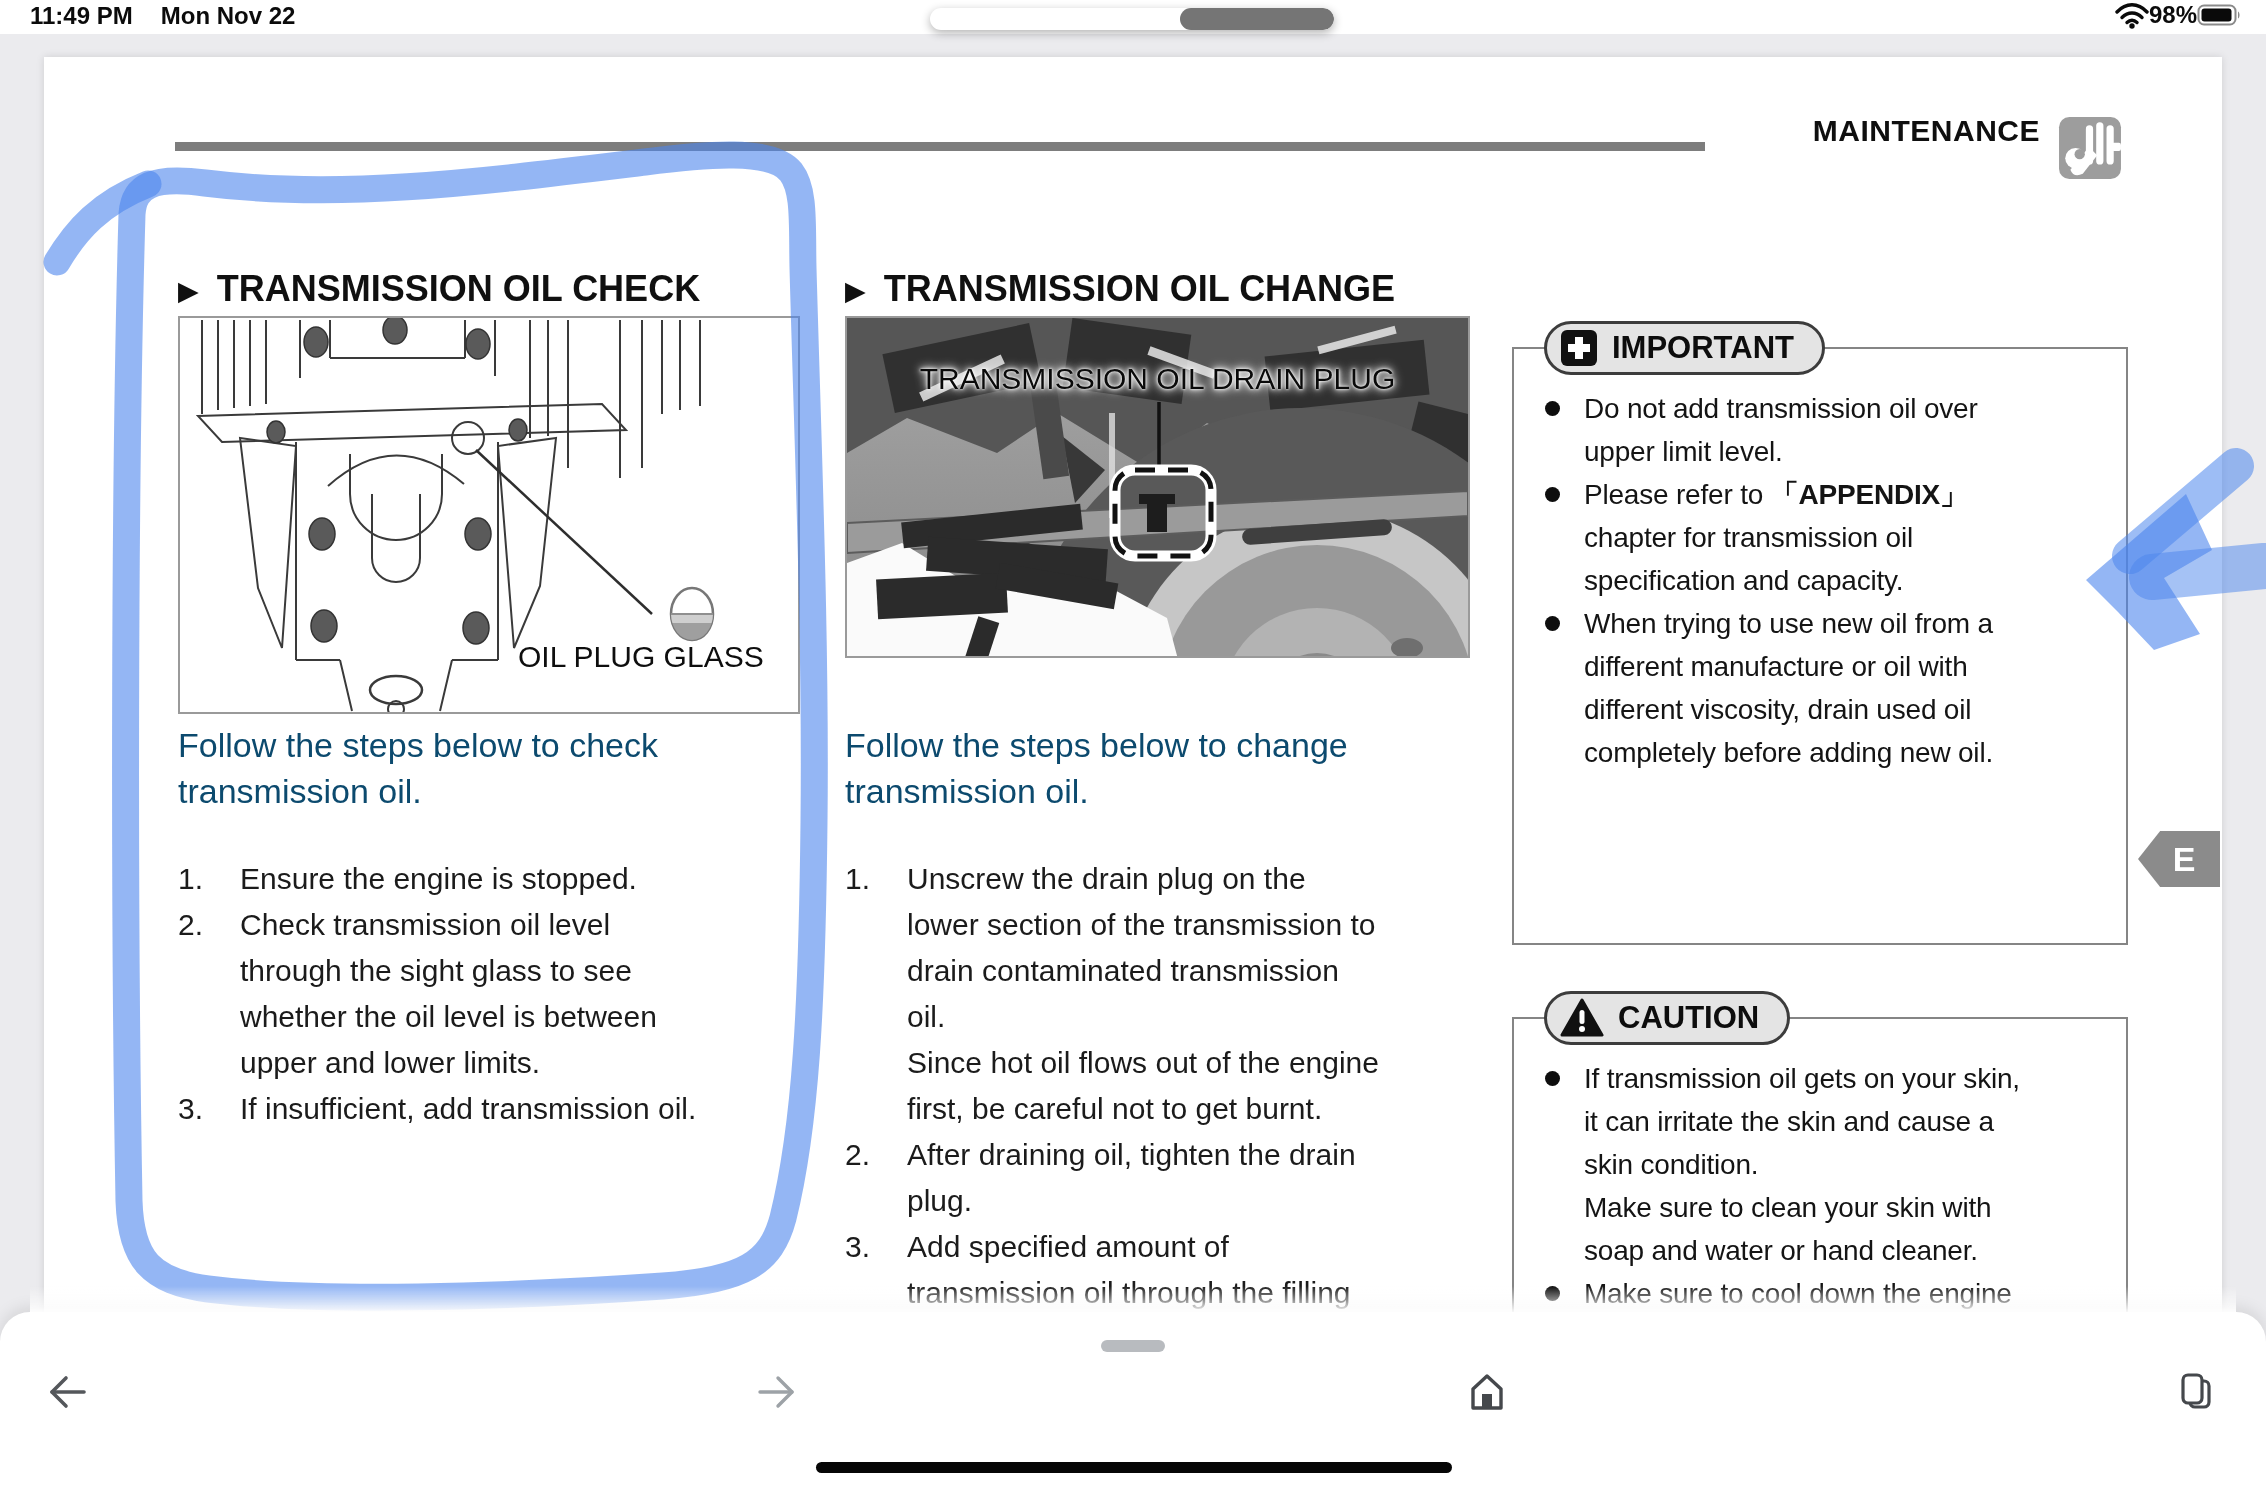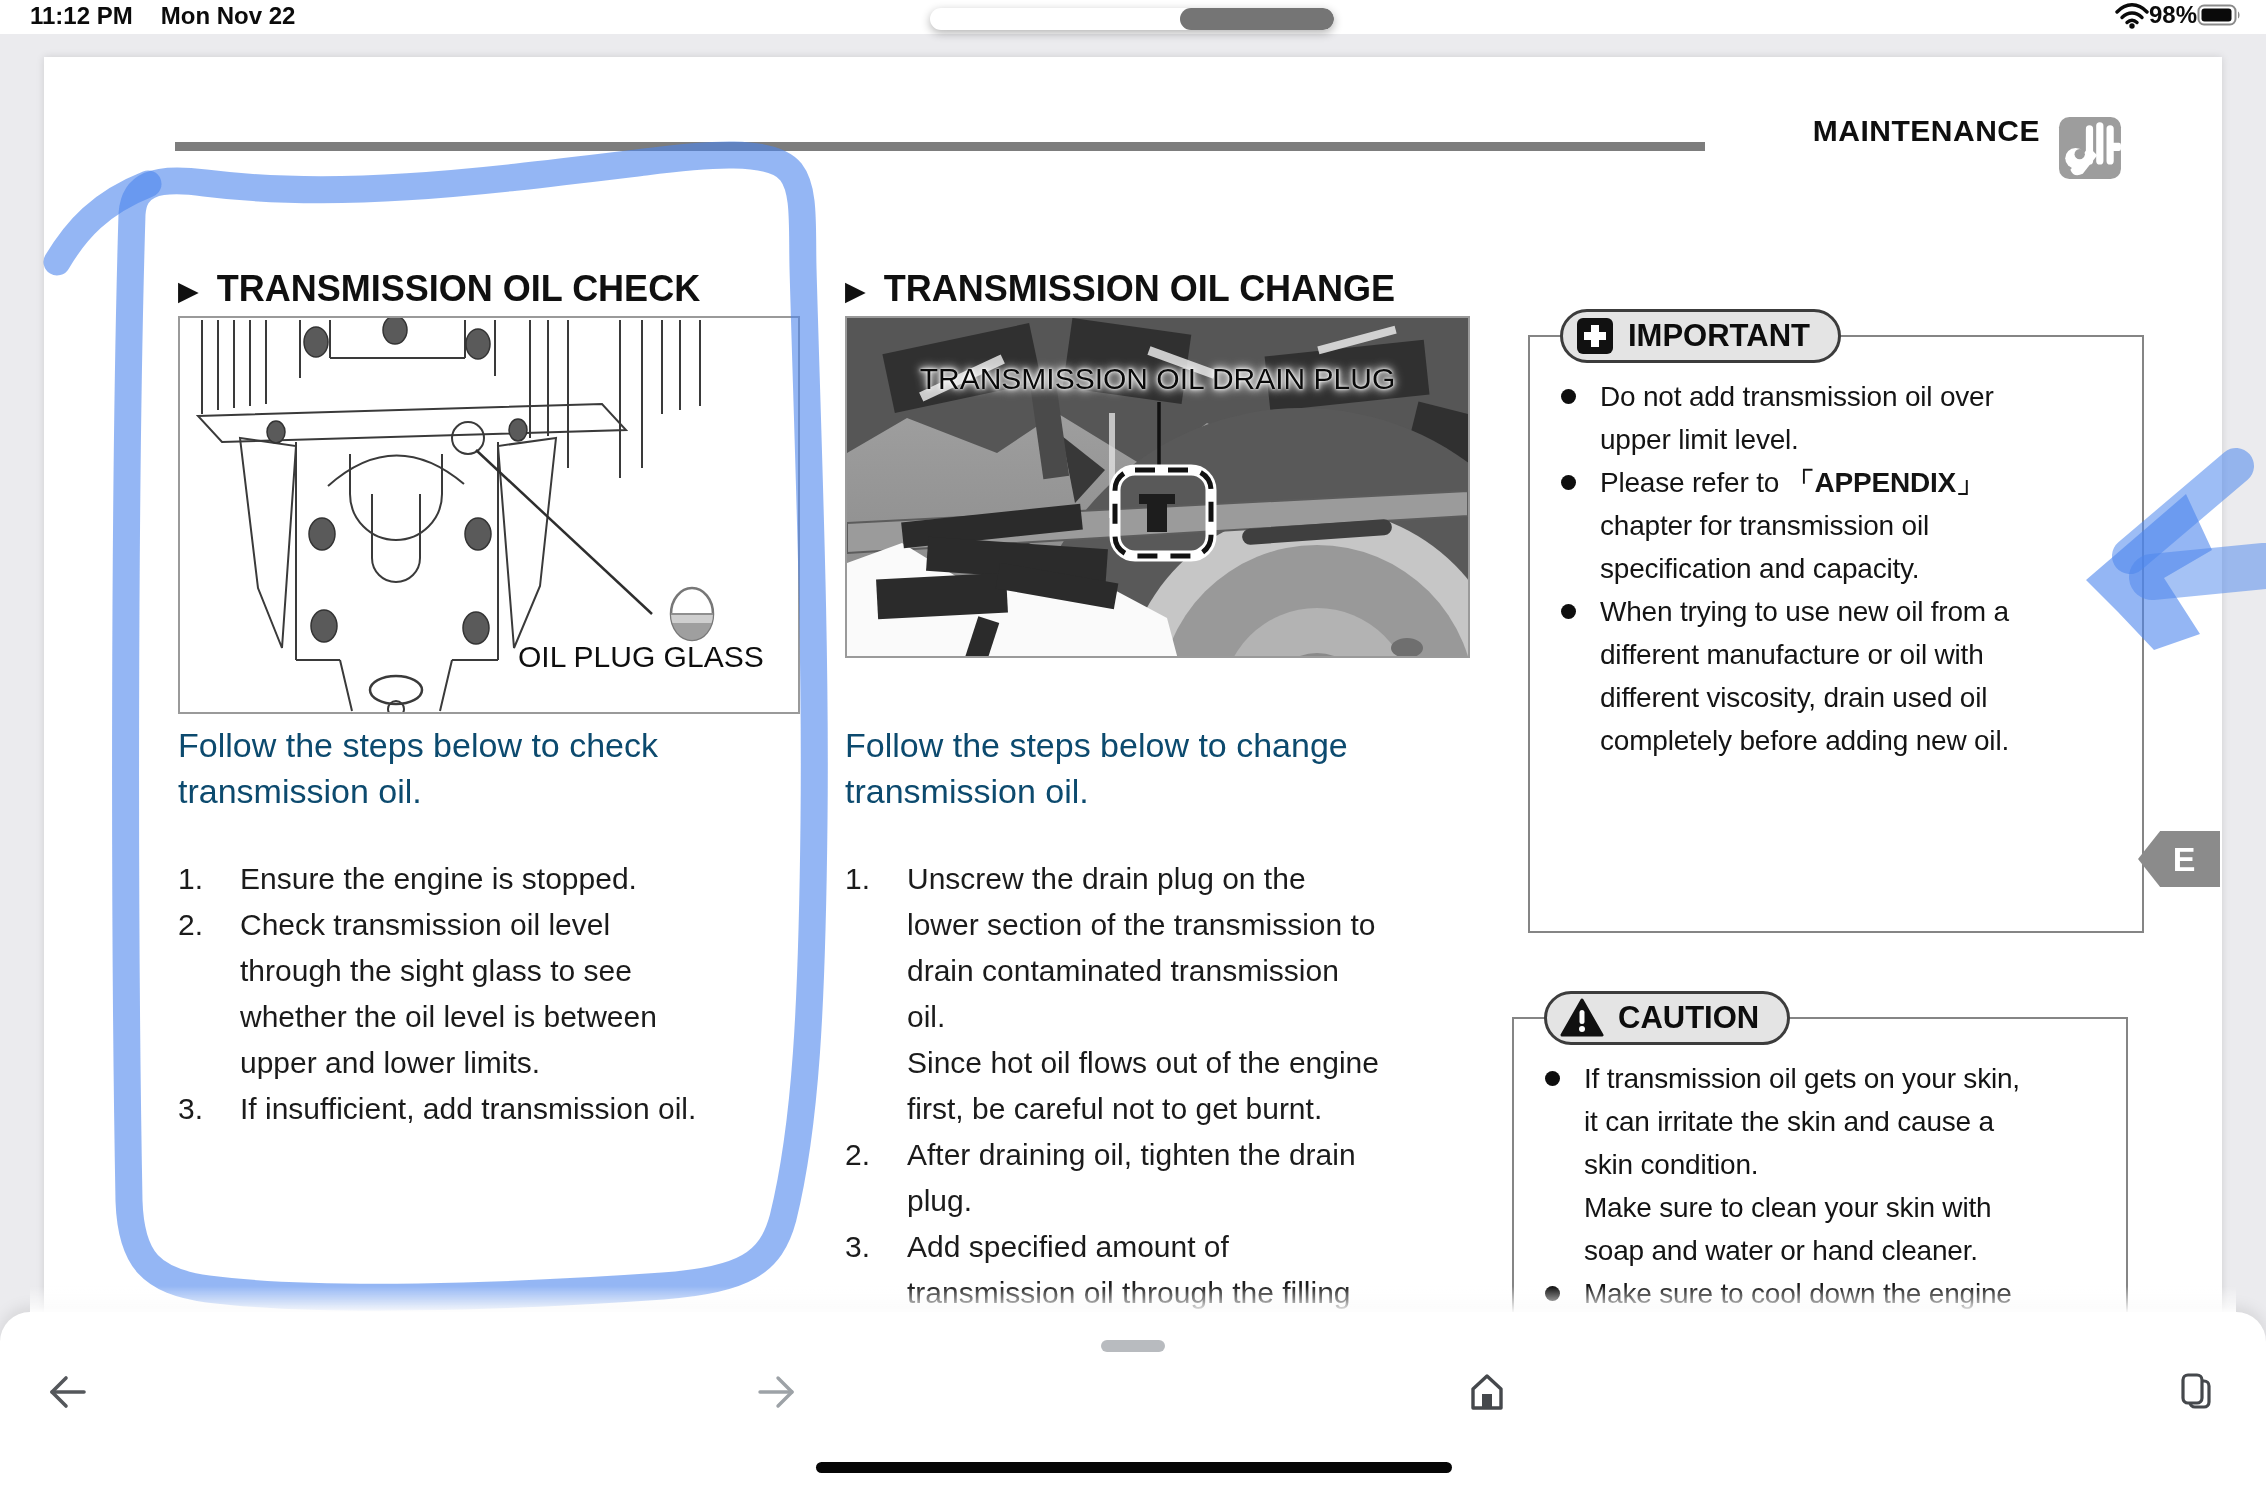--- a/index.html
+++ b/index.html
@@ -31,21 +31,21 @@
               text-shadow:0 0 4px #fff,0 0 8px #fff,0 0 12px #fff,0 0 2px #fff;}
   
   .intro{position:absolute;top:722px;font-size:34px;line-height:46px;color:#0c4a6e;white-space:pre-line;}
   .intro1{left:178px;width:620px;} .intro2{left:845px;width:625px;}
   ol.steps{position:absolute;top:856px;margin:0;padding:0;list-style:none;}
   .steps1{left:178px;width:622px;} .steps2{left:845px;width:628px;}
   ol.steps li{display:grid;grid-template-columns:62px 1fr;font-size:30px;line-height:46px;color:#1b1b1b;}
   .step-text{white-space:pre-line;}
   
   .nbox{position:absolute;left:1512px;width:616px;border:2px solid #858585;box-sizing:border-box;background:#fff;}
-  .ibox{top:335px;height:598px;margin-left:16px;}
+  .ibox{top:347px;height:598px;}
   .cbox{top:1017px;height:471px;border-bottom:none;}
   .badge{position:absolute;left:30px;top:-28px;height:54px;display:inline-flex;align-items:center;gap:14px;
          padding:0 28px 0 13px;background:#e4e4e4;border:3px solid #3c3c3c;border-radius:29px;
          font-size:31px;font-weight:700;color:#0d0d0d;box-sizing:border-box;}
   ul.bullets{position:absolute;left:24px;top:38px;width:566px;margin:0;padding:0;list-style:none;}
   ul.bullets li{position:relative;padding-left:46px;font-size:28px;line-height:43px;letter-spacing:-.2px;
                 color:#141414;white-space:pre-line;}
   ul.bullets li::before{content:"";position:absolute;left:7px;top:14px;width:15px;height:15px;border-radius:50%;background:#0e0e0e;}
   .b{font-weight:700;}
   
@@ -64,21 +64,21 @@
   .btn-back{left:44px;} .btn-fwd{left:752px;} .btn-home{left:1463px;} .btn-tabs{left:2173px;}
   .homebar{position:absolute;left:816px;top:1462px;width:636px;height:11px;border-radius:6px;background:#060606;z-index:11;}
 </style>
 </head>
 <body>
 
 <div class="stage">
 
   <div class="statusbar">
     <div class="sb-left">
-      <span>11:12 PM</span>
+      <span>11:49 PM</span>
       <span>Mon Nov 22</span>
     </div>
     <div class="sb-right">
       <svg width="34" height="27" viewBox="0 0 34 27">
         <g fill="none" stroke="#0a0a0a" stroke-width="3.4" stroke-linecap="round">
           <path d="M2 10 C6.5 5.2 11.5 2.8 17 2.8 C22.5 2.8 27.5 5.2 32 10"></path>
           <path d="M7 15.5 C10 12.5 13.3 11 17 11 C20.7 11 24 12.5 27 15.5"></path>
           <path d="M12 20.5 C13.6 19 15.2 18.2 17 18.2 C18.8 18.2 20.4 19 22 20.5"></path>
         </g>
         <circle cx="17" cy="24" r="2.7" fill="#0a0a0a"></circle>

